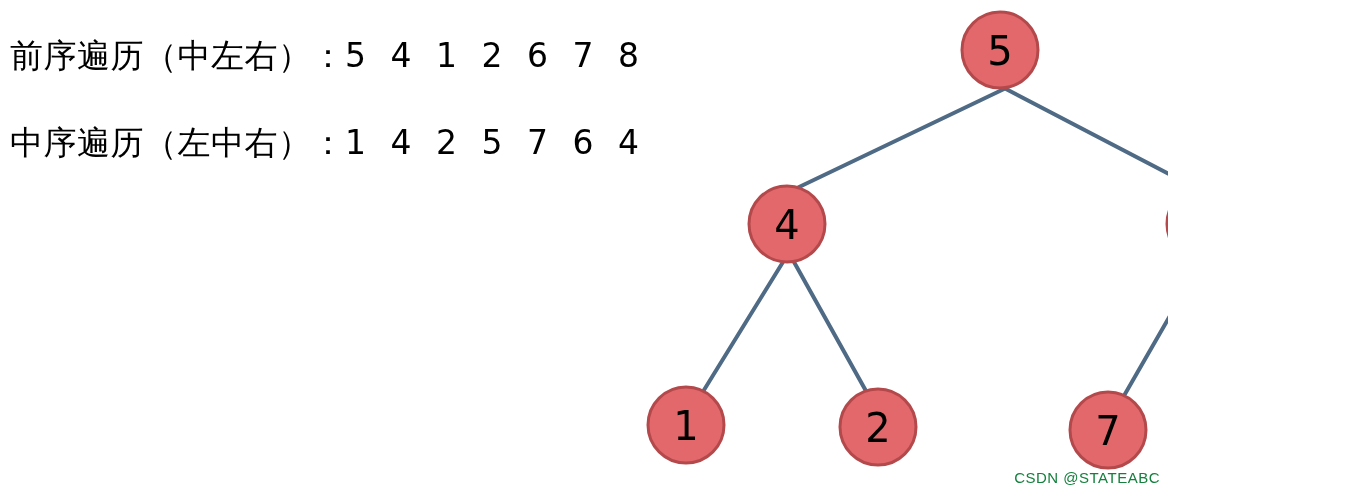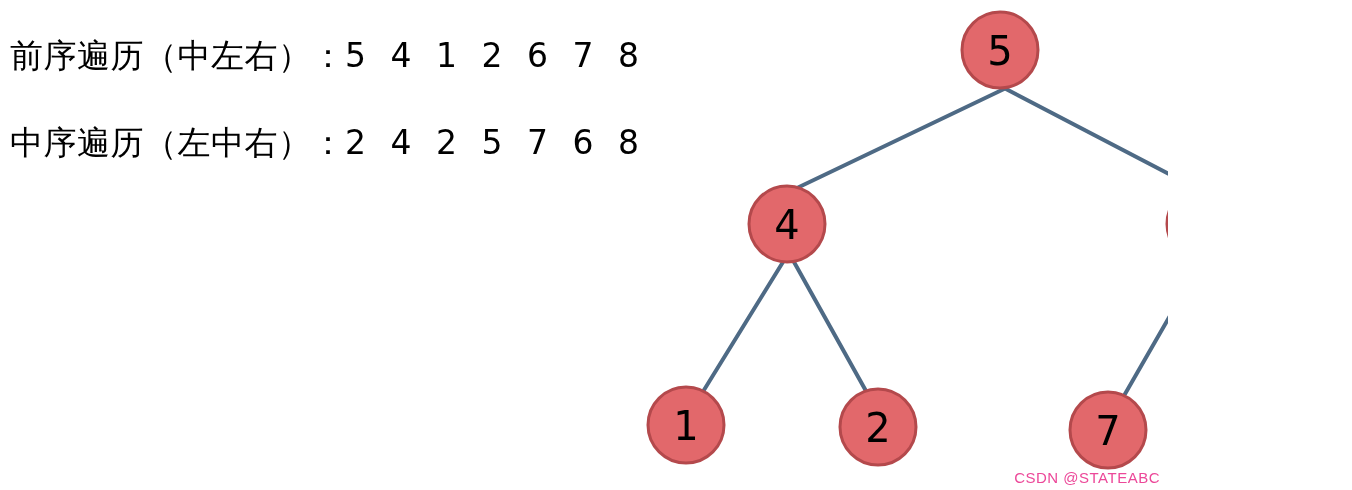--- a/index.html
+++ b/index.html
@@ -80,21 +80,21 @@
 
 <div id="canvas" style="background: rgb(255, 255, 255);">
 
   <div class="traversal-list">
 
     <div class="traversal-line">
       <span>前序遍历（中左右）：</span><span class="seq">5 4 1 2 6 7 8</span>
     </div>
 
     <div class="traversal-line">
-      <span>中序遍历（左中右）：</span><span class="seq">2 4 2 5 7 6 8</span>
+      <span>中序遍历（左中右）：</span><span class="seq">1 4 2 5 7 6 4</span>
     </div>
 
 
   </div>
 
   <svg id="tree-svg" viewBox="0 0 1352 490">
 
     <g>
       <line class="edge-line" x1="1004" y1="89" x2="797" y2="188" stroke="#4e6a85"></line>
       <line class="edge-line" x1="1006" y1="89" x2="1196" y2="188" stroke="#4e6a85"></line>
@@ -130,15 +130,15 @@
         <text class="node-label" x="1108" y="431">7</text>
       </g>
       <g>
         <circle class="node-circle" cx="1296" cy="428" r="38" fill="#e2686b" stroke="#b4494c"></circle>
         <text class="node-label" x="1296" y="429">8</text>
       </g>
     </g>
 
   </svg>
 
-  <div class="watermark" style="color: #ec4899;">CSDN @STATEABC</div>
+  <div class="watermark" style="color: #15803d;">CSDN @STATEABC</div>
 
 </div>
 
 </body></html>

